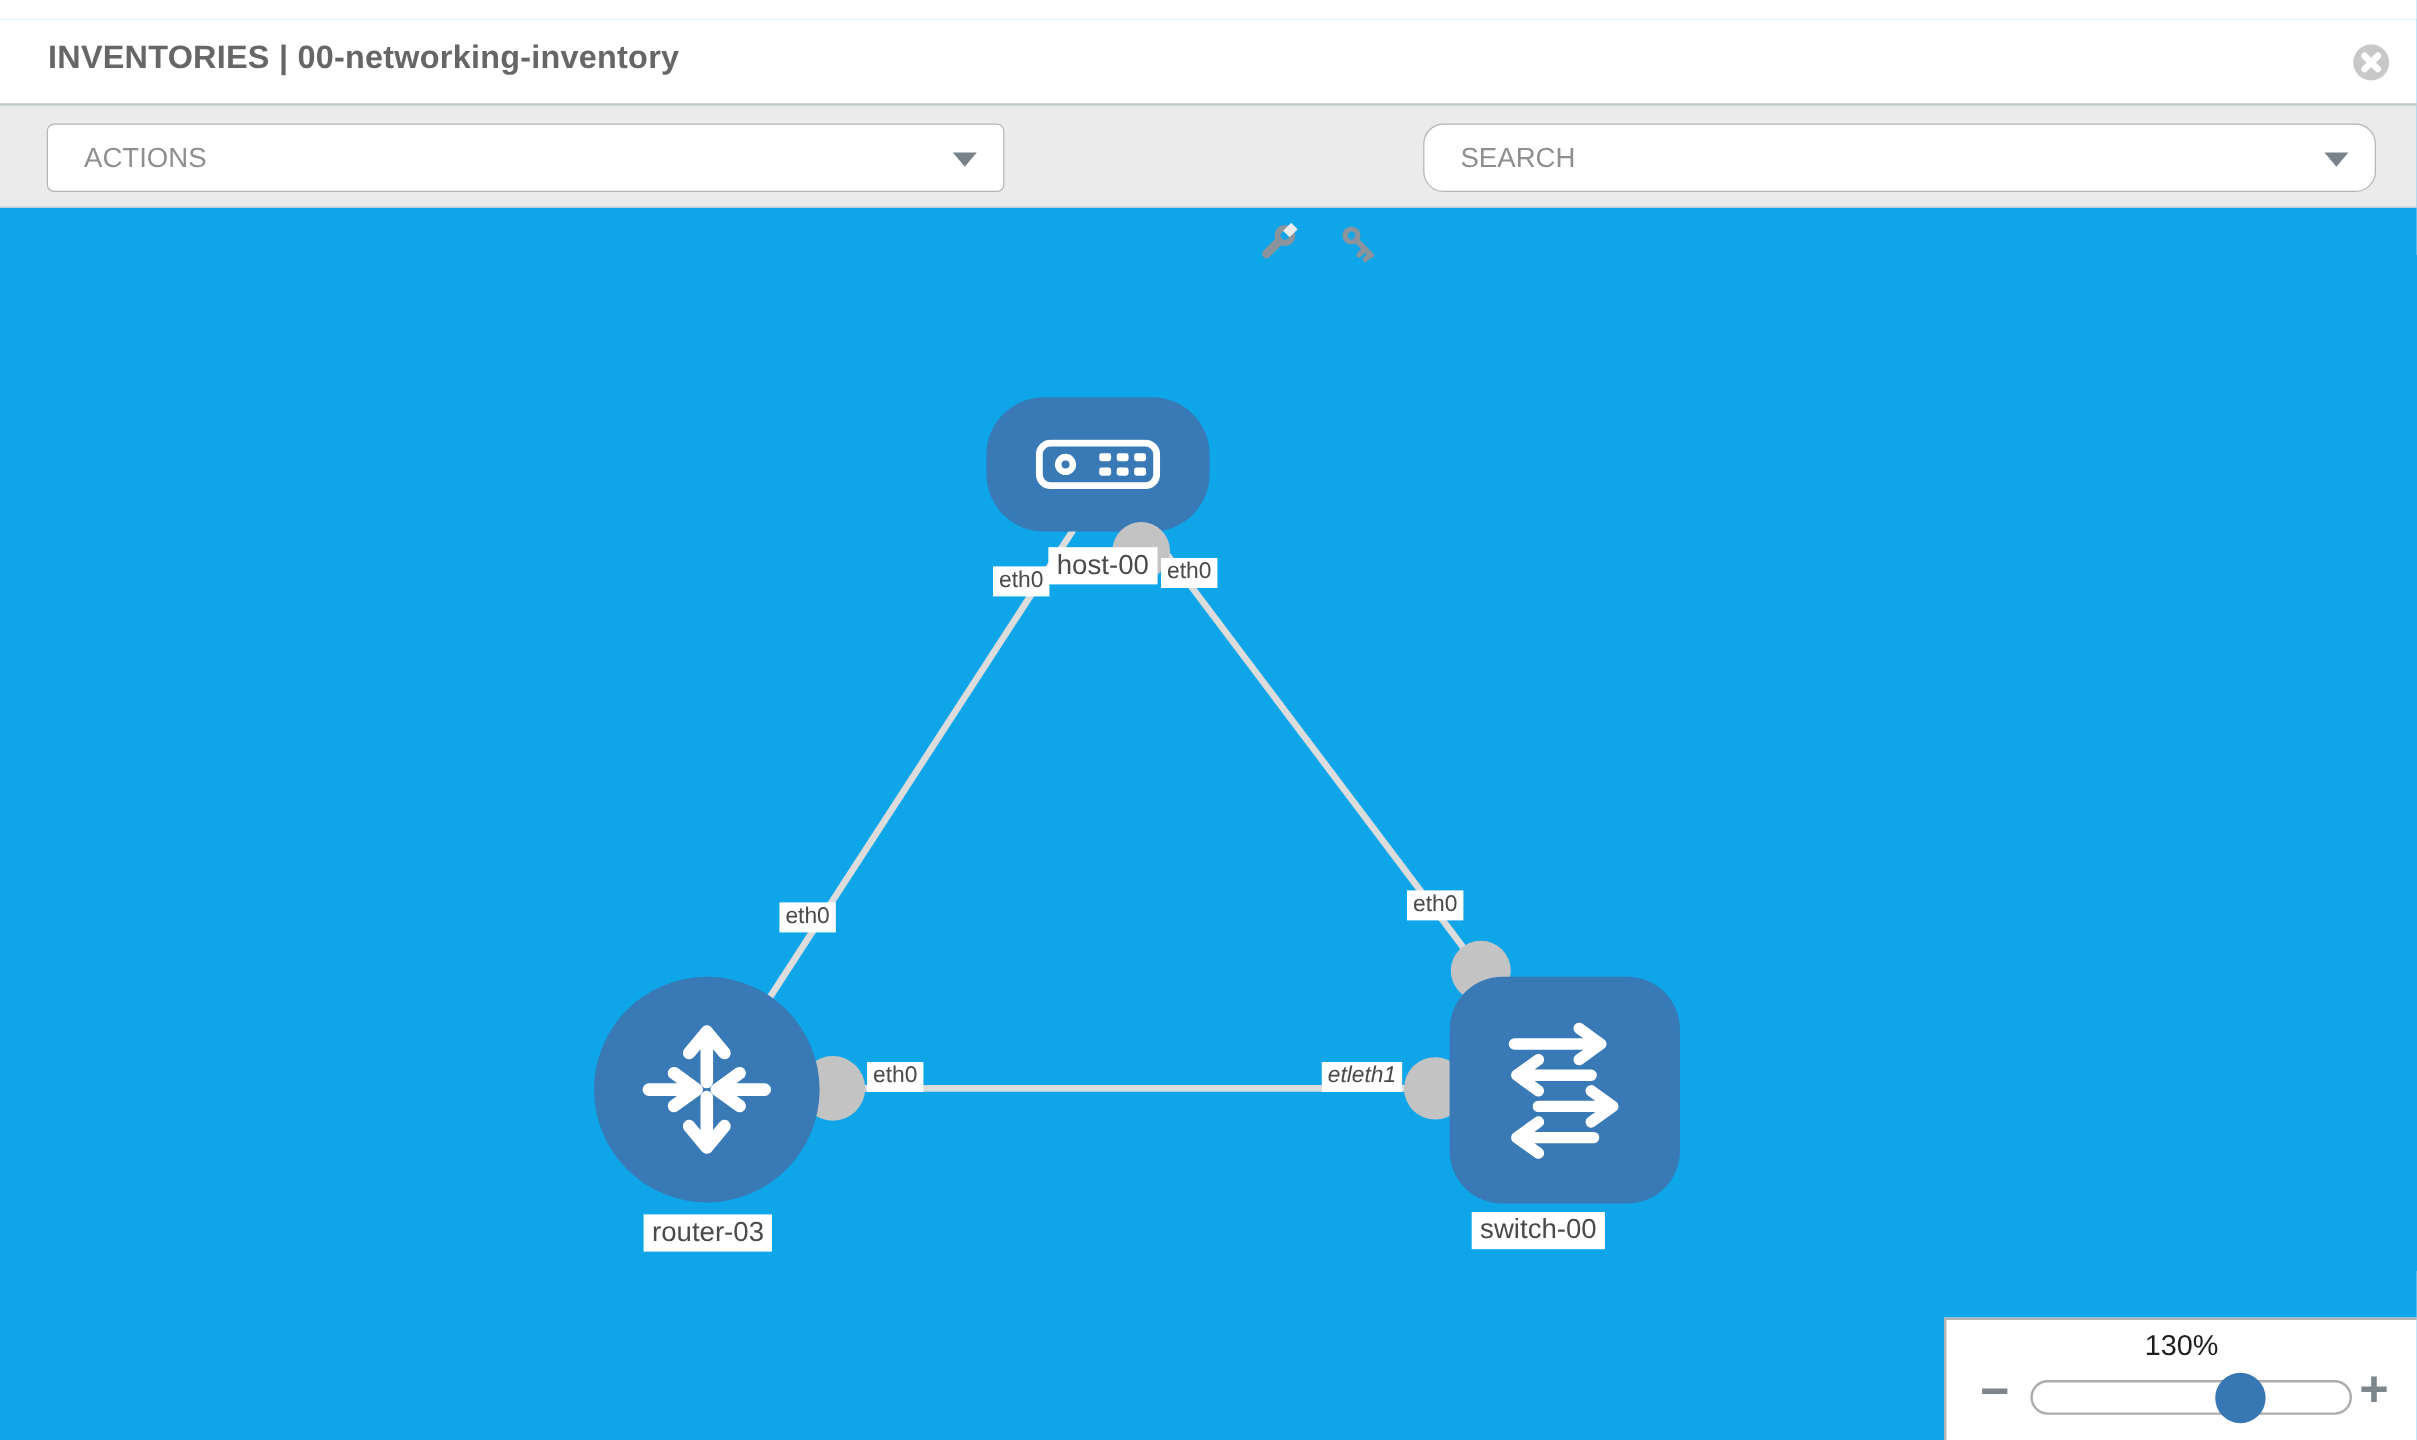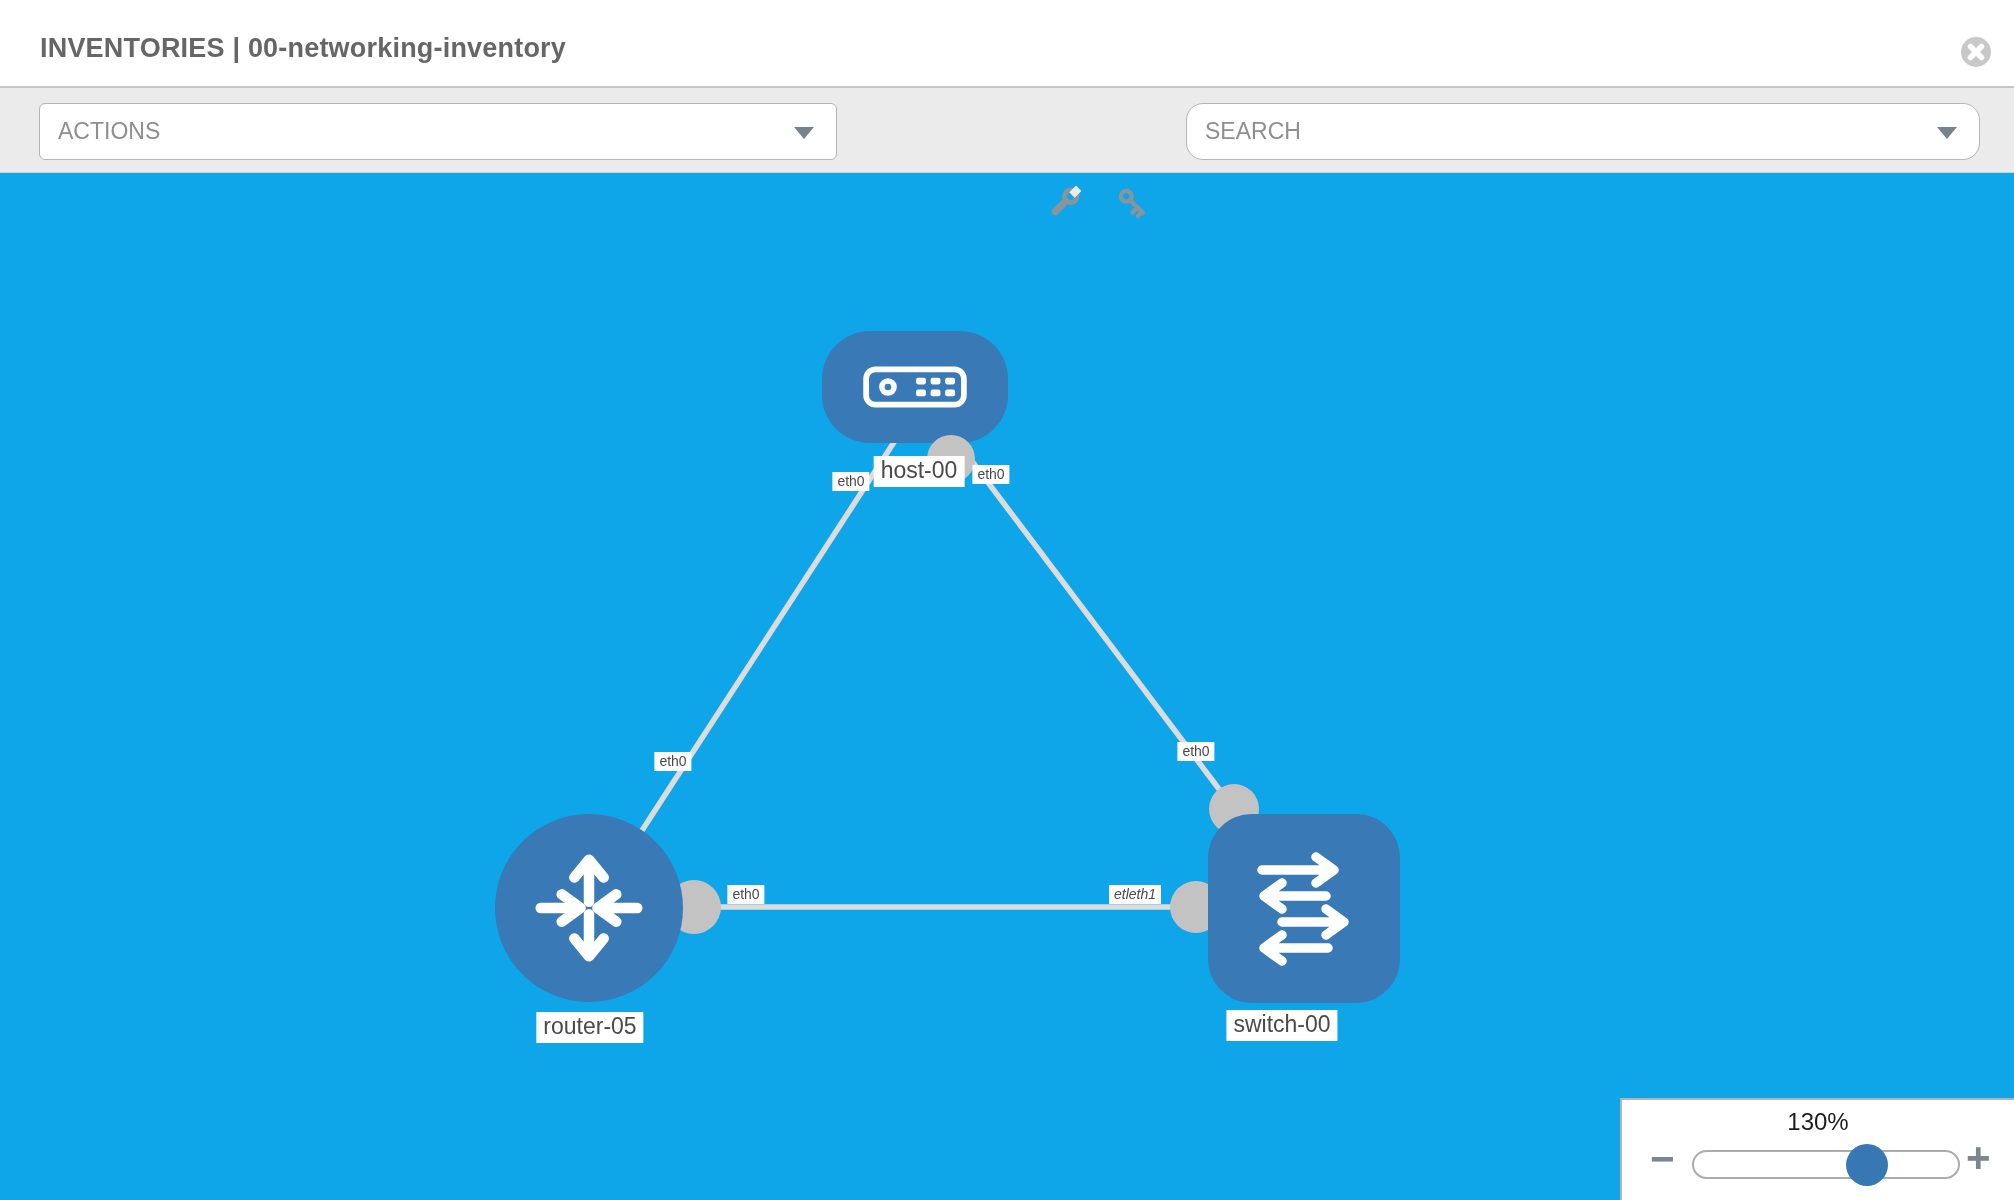--- a/index.html
+++ b/index.html
@@ -12,21 +12,21 @@
             background:#ffffff; border-bottom:2px solid #c6c6c6; z-index:10; }
   .page-title { position:absolute; left:40px; top:17px; font-size:27px; font-weight:bold;
                 color:#666666; letter-spacing:0.2px; }
   .close-btn { position:absolute; right:22px; top:20px; width:32px; height:32px; cursor:pointer; }
 
   
   .toolbar { position:absolute; top:72px; left:0; width:2014px; height:85px;
              background:#ebebeb; border-bottom:1px solid #d2d2d2; z-index:10; }
   .select-box { position:absolute; top:15px; height:57px; background:#ffffff;
                 border:1px solid #b5b5b5; border-radius:6px; display:flex; align-items:center;
-                font-size:23px; color:#8f8f8f; padding-left:18px; cursor:pointer; }
+                font-size:23px; color:#8f8f8f; padding-left:30px; cursor:pointer; }
   .select-actions { left:39px;  width:798px; }
   .select-search  { left:1186px; width:794px;border-radius:17px; }
   .caret { position:absolute; right:22px; top:23px; width:0; height:0;
            border-left:10px solid transparent; border-right:10px solid transparent;
            border-top:12px solid #78828a; }
   .tool-icon { position:absolute; cursor:pointer; }
   .tool-icon.wrench { left:1046px; top:97px; }
   .tool-icon.key    { left:1116px; top:98px; }
 
   
@@ -34,21 +34,21 @@
   .node { position:absolute; background:#3879b6; display:flex; align-items:center;
           justify-content:center; z-index:2; cursor:pointer; }
   #node-host   { left:822px;  top:315px; width:186px; height:112px; border-radius:48px; }
   #node-router { left:495px;  top:798px; width:188px; height:188px; border-radius:50%; }
   #node-switch { left:1208px; top:798px; width:192px; height:189px; border-radius:44px; }
   .connector-overlay { position:absolute; left:927px; top:419px; width:48px; height:48px;
                        border-radius:50%; background:#c3c3c3; z-index:3; }
   .node-label { position:absolute; transform:translateX(-50%); background:#ffffff;
                 color:#4a4a4a; font-size:23px; padding:1px 7px 3px; white-space:nowrap; z-index:4; }
   .if-label   { position:absolute; transform:translateX(-50%); background:#ffffff;
-                color:#4a4a4a; font-size:14px; padding:1px 5px 2px; white-space:nowrap; z-index:4; }
+                color:#4a4a4a; font-size:19px; padding:1px 5px 2px; white-space:nowrap; z-index:4; }
   #lbl-host    { left:919px;  top:440px; }
   #lbl-router  { left:590px;  top:996px; }
   #lbl-switch  { left:1282px; top:994px; }
   #if-host-left    { left:851px;  top:456px; }
   #if-host-right   { left:991px;  top:449px; }
   #if-router-upper { left:673px;  top:736px; }
   #if-router-mid   { left:746px;  top:869px; }
   #if-switch-mid   { left:1135px; top:869px;font-style:italic; }
   #if-switch-upper { left:1196px; top:726px; }
 
@@ -164,21 +164,21 @@
         <path d="M22 -13 L-36 -13 M-22 -26 L-40 -13 L-22 0"></path>
         <path d="M-22 13 L36 13 M22 0 L40 13 L22 26"></path>
         <path d="M24 39 L-36 39 M-22 26 L-40 39 L-22 52"></path>
       </g>
     </svg>
   </div>
 
   <div class="connector-overlay"></div>
 
   <div class="node-label" id="lbl-host">host-00</div>
-  <div class="node-label" id="lbl-router">router-05</div>
+  <div class="node-label" id="lbl-router">router-03</div>
   <div class="node-label" id="lbl-switch">switch-00</div>
 
   <div class="if-label" id="if-host-left">eth0</div>
   <div class="if-label" id="if-host-right">eth0</div>
   <div class="if-label" id="if-router-upper">eth0</div>
   <div class="if-label" id="if-router-mid">eth0</div>
   <div class="if-label" id="if-switch-mid">etleth1</div>
   <div class="if-label" id="if-switch-upper">eth0</div>
 
   <div class="zoom-panel">

